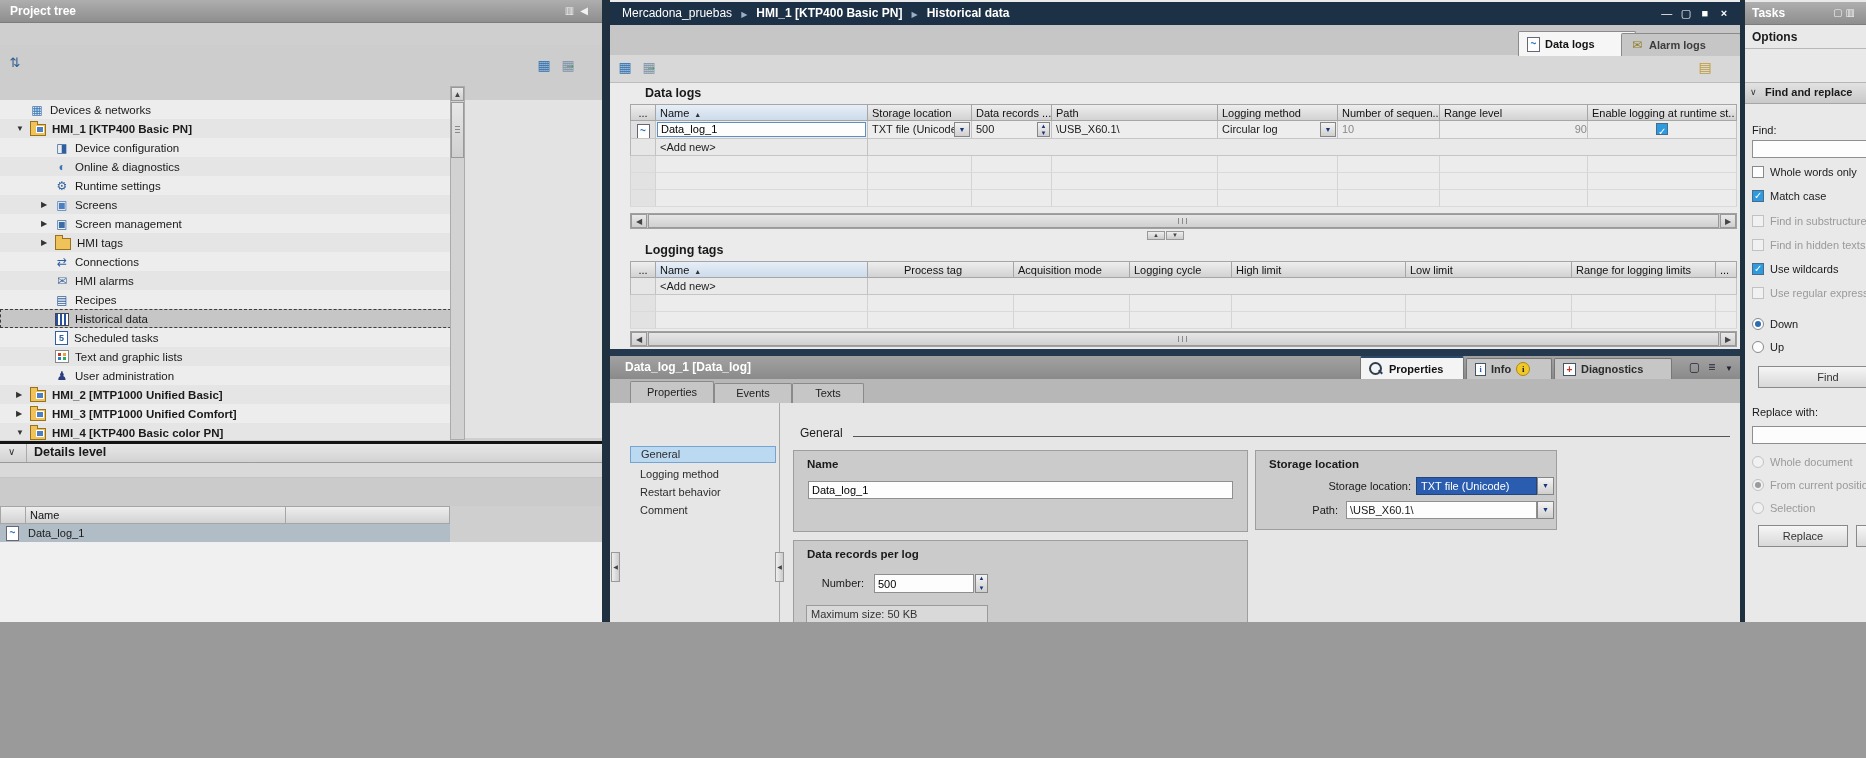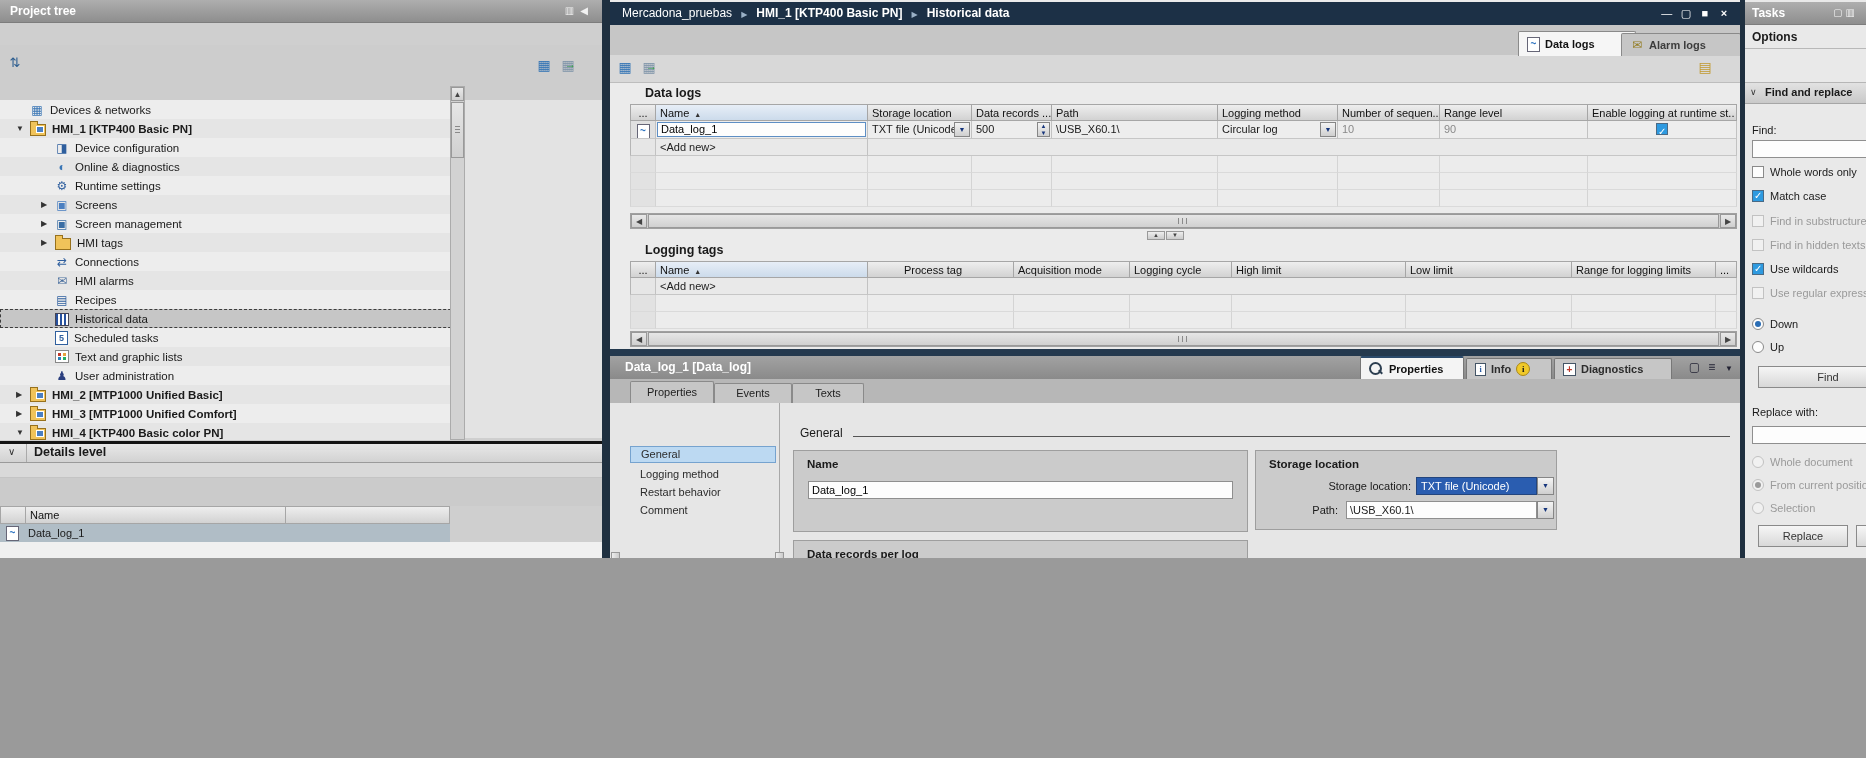--- a/index.html
+++ b/index.html
@@ -1,16 +1,16 @@
 <!DOCTYPE html>
 <html><head>
 <meta charset="utf-8">
 <style>
   html,body{margin:0;padding:0;background:#9a9a9a;}
-  #app{position:relative;width:1866px;height:558px;overflow:hidden;
+  #app{position:relative;width:1866px;height:622px;overflow:hidden;
        background:#c8c8c8;font-family:"Liberation Sans","DejaVu Sans",sans-serif;
        font-size:11px;color:#1a1a1a;-webkit-font-smoothing:antialiased;}
   .abs{position:absolute;}
   .nowrap{white-space:nowrap;overflow:hidden;}
   .bold{font-weight:bold;}
 
   
   .ptitle{background:linear-gradient(#aeaeae,#8e8e8e);color:#fff;font-weight:bold;
           font-size:12px;line-height:22px;padding-left:10px;border-bottom:1px solid #7d7d7d;}
   .ptitle .ticons{position:absolute;right:8px;top:0;color:#f2f2f2;font-size:10px;letter-spacing:6px;}
@@ -361,21 +361,21 @@
       <div class="dcell" style="width:166px;">
         <span>\USB_X60.1\</span>
       </div>
       <div class="dcell" style="width:120px;">
         <span>Circular log</span>
         <span class="combo-btn">▼</span>
       </div>
       <div class="dcell gray" style="width:102px;">
         <span>10</span>
       </div>
-      <div class="dcell gray" style="width:148px;">
+      <div class="dcell gray" style="width:148px;text-align:right;">
         <span>90</span>
       </div>
       <div class="dcell" style="width:149px;text-align:center;padding-left:0;">
         <span class="cb checked" style="margin-top:2px;"></span>
       </div>
     </div>
 
     <div class="datarow" style="left:20px;top:139px;height:17px;">
       <div class="dcell first" style="width:26px;background:#e6e6e6;"></div>
       <div class="dcell" style="width:212px;background:#e9e9e9;color:#222;">&lt;Add new&gt;</div>

